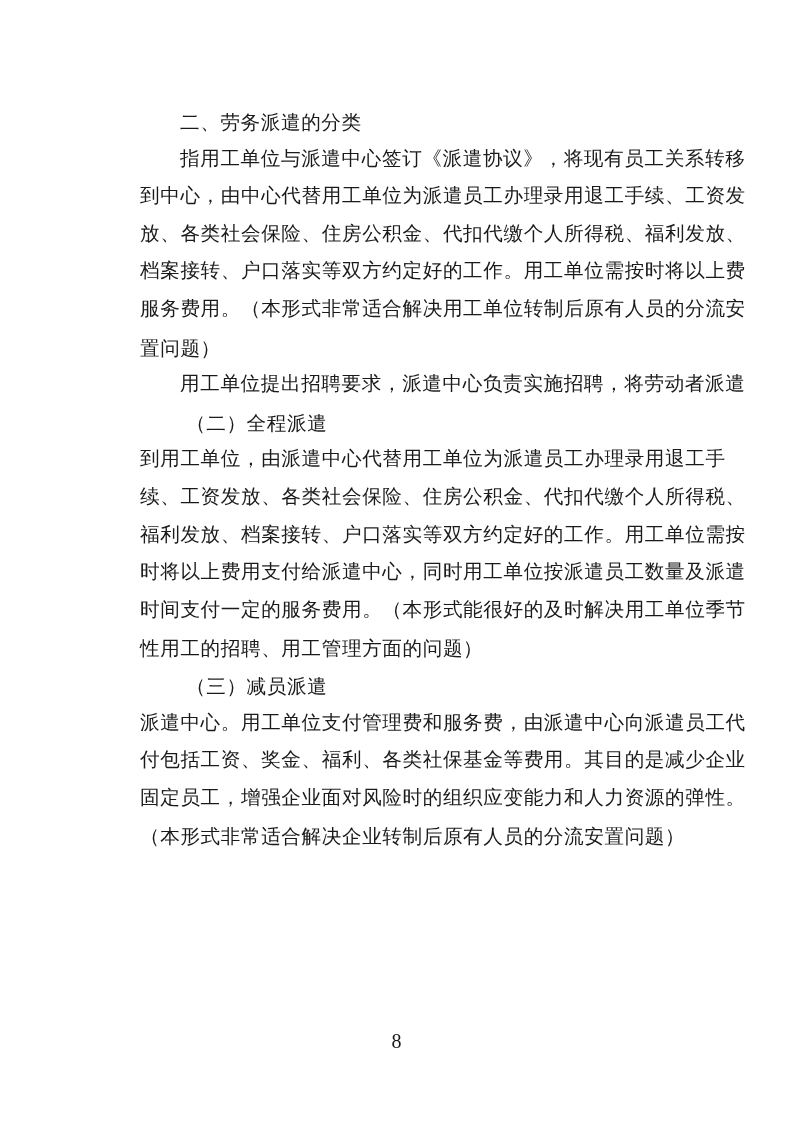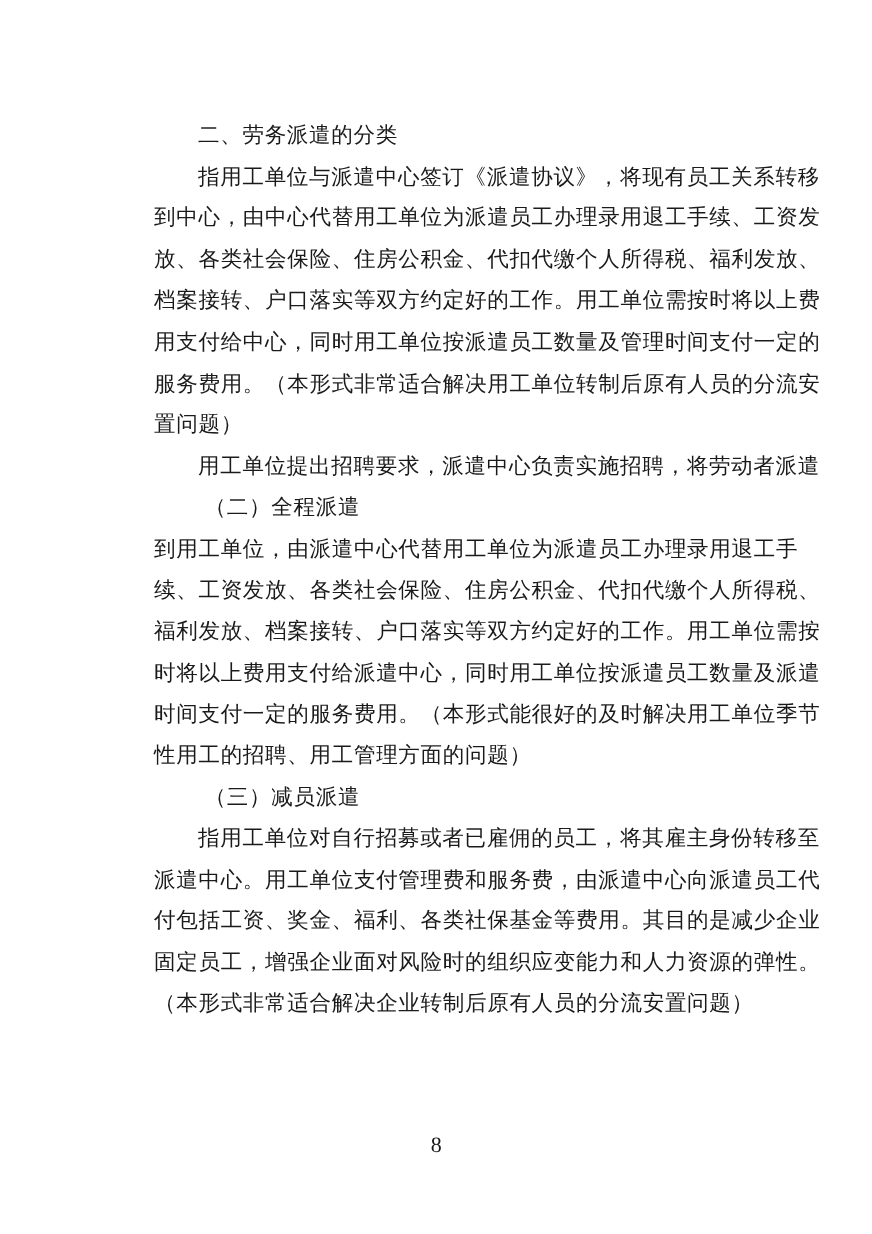--- a/index.html
+++ b/index.html
@@ -28,20 +28,21 @@
     height: 37.6px;
     white-space: nowrap;
     letter-spacing: 0.6px;
   }
   .indent { padding-left: 40px; }
   .indent-sub { padding-left: 46px; }
   .heading { }
   .justify {
     text-align: justify;
     text-align-last: justify;
+    font-family: Liberation Mono, monospace;
   }
   .page-number {
     position: absolute;
     left: 0;
     width: 793px;
     top: 1030px;
     text-align: center;
     font-family: "Liberation Serif", "DejaVu Serif", serif;
     font-size: 20px;
     color: #1a1a1a;
@@ -50,35 +51,33 @@
 </head>
 <body>
 
 <div class="page">
   <div class="line indent heading">二、劳务派遣的分类</div>
 
   <div class="line indent justify">指用工单位与派遣中心签订《派遣协议》，将现有员工关系转移</div>
   <div class="line justify">到中心，由中心代替用工单位为派遣员工办理录用退工手续、工资发</div>
   <div class="line justify">放、各类社会保险、住房公积金、代扣代缴个人所得税、福利发放、</div>
   <div class="line justify">档案接转、户口落实等双方约定好的工作。用工单位需按时将以上费</div>
-  <div class="line justify">用支付给中心，同时用工单位按派遣员工数量及管理时间支付一定的</div>
   <div class="line justify">服务费用。（本形式非常适合解决用工单位转制后原有人员的分流安</div>
   <div class="line">置问题）</div>
 
   <div class="line indent justify">用工单位提出招聘要求，派遣中心负责实施招聘，将劳动者派遣</div>
   <div class="line indent-sub heading">（二）全程派遣</div>
   <div class="line justify">到用工单位，由派遣中心代替用工单位为派遣员工办理录用退工手</div>
   <div class="line justify">续、工资发放、各类社会保险、住房公积金、代扣代缴个人所得税、</div>
   <div class="line justify">福利发放、档案接转、户口落实等双方约定好的工作。用工单位需按</div>
   <div class="line justify">时将以上费用支付给派遣中心，同时用工单位按派遣员工数量及派遣</div>
   <div class="line justify">时间支付一定的服务费用。（本形式能很好的及时解决用工单位季节</div>
   <div class="line">性用工的招聘、用工管理方面的问题）</div>
 
   <div class="line indent-sub heading">（三）减员派遣</div>
-  <div class="line indent justify">指用工单位对自行招募或者已雇佣的员工，将其雇主身份转移至</div>
   <div class="line justify">派遣中心。用工单位支付管理费和服务费，由派遣中心向派遣员工代</div>
   <div class="line justify">付包括工资、奖金、福利、各类社保基金等费用。其目的是减少企业</div>
   <div class="line justify">固定员工，增强企业面对风险时的组织应变能力和人力资源的弹性。</div>
   <div class="line">（本形式非常适合解决企业转制后原有人员的分流安置问题）</div>
 
 </div>
 
 <div class="page-number">8</div>
 
 </body></html>

